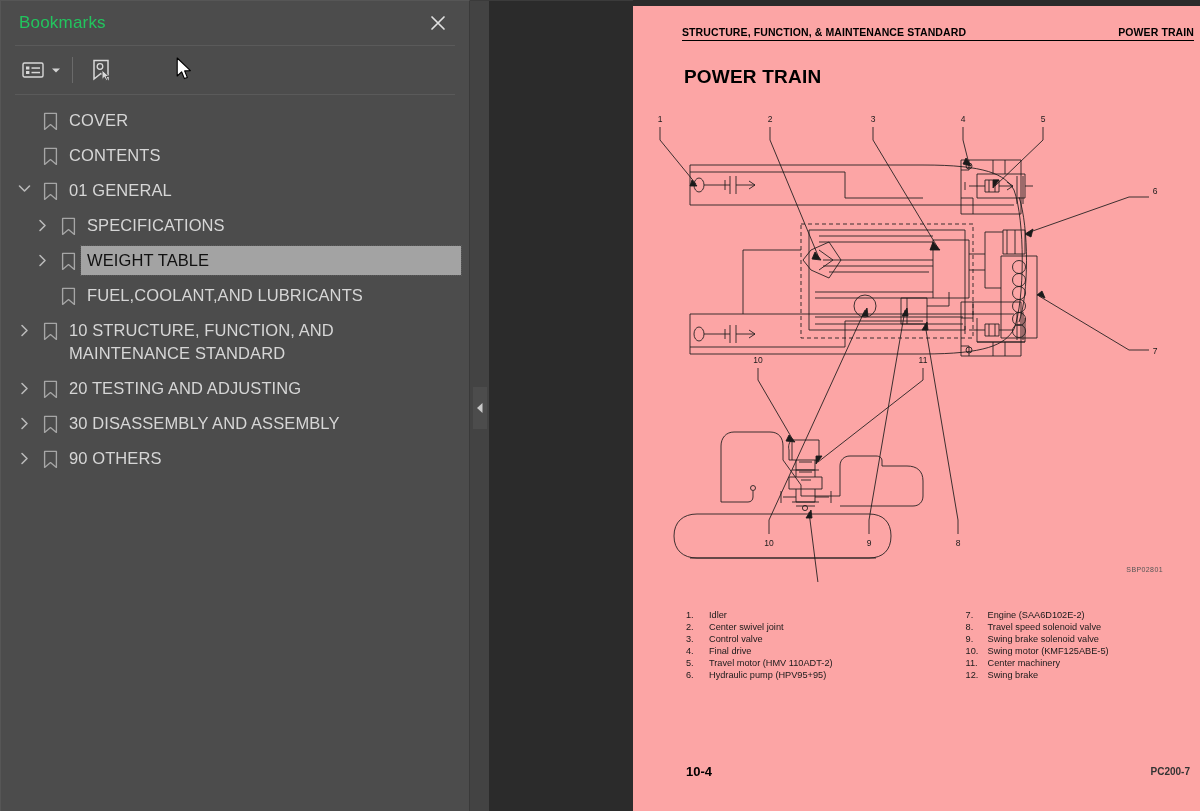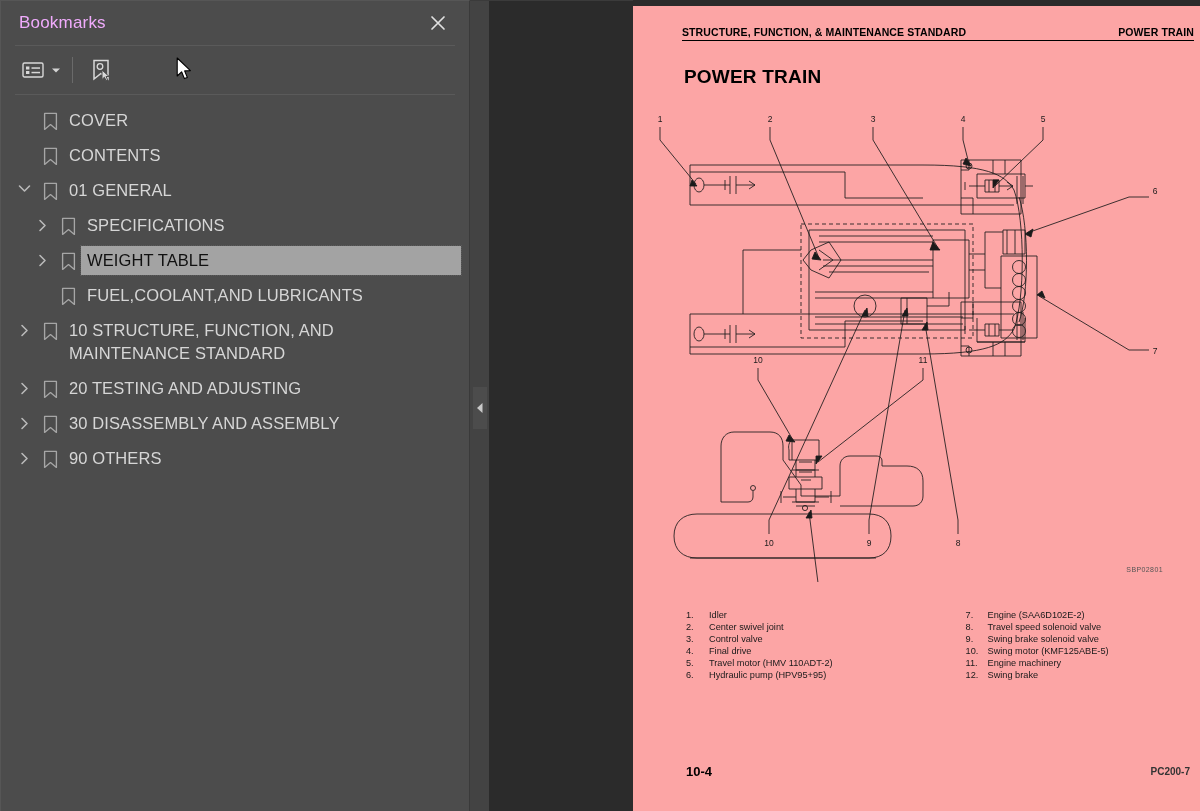--- a/index.html
+++ b/index.html
@@ -21,21 +21,21 @@
     display: flex; flex-direction: column;
     position: relative;
   }
   .panel-header {
     height: 44px; flex: 0 0 44px;
     display: flex; align-items: center;
     padding: 0 16px 0 18px;
     position: relative;
   }
   .panel-title {
-    color: #f0abfc; font-size: 17px; letter-spacing: .2px;
+    color: #22c55e; font-size: 17px; letter-spacing: .2px;
   }
   .close-btn {
     position: absolute; right: 18px; top: 50%;
     transform: translateY(-50%);
     width: 26px; height: 26px;
     display: flex; align-items: center; justify-content: center;
     cursor: pointer;
   }
   .close-btn svg { display: block; }
   .panel-divider { height: 1px; background: #5a5a5a; margin: 0 14px; }
@@ -623,21 +623,21 @@
           <div class="legend-item">
             <span class="legend-num">9.</span>
             <span class="legend-text">Swing brake solenoid valve</span>
           </div>
           <div class="legend-item">
             <span class="legend-num">10.</span>
             <span class="legend-text">Swing motor (KMF125ABE-5)</span>
           </div>
           <div class="legend-item">
             <span class="legend-num">11.</span>
-            <span class="legend-text">Engine machinery</span>
+            <span class="legend-text">Center machinery</span>
           </div>
           <div class="legend-item">
             <span class="legend-num">12.</span>
             <span class="legend-text">Swing brake</span>
           </div>
         </div>
     </div>
 
     <div class="footer-left">10-4</div>
     <div class="footer-right">PC200-7</div>

